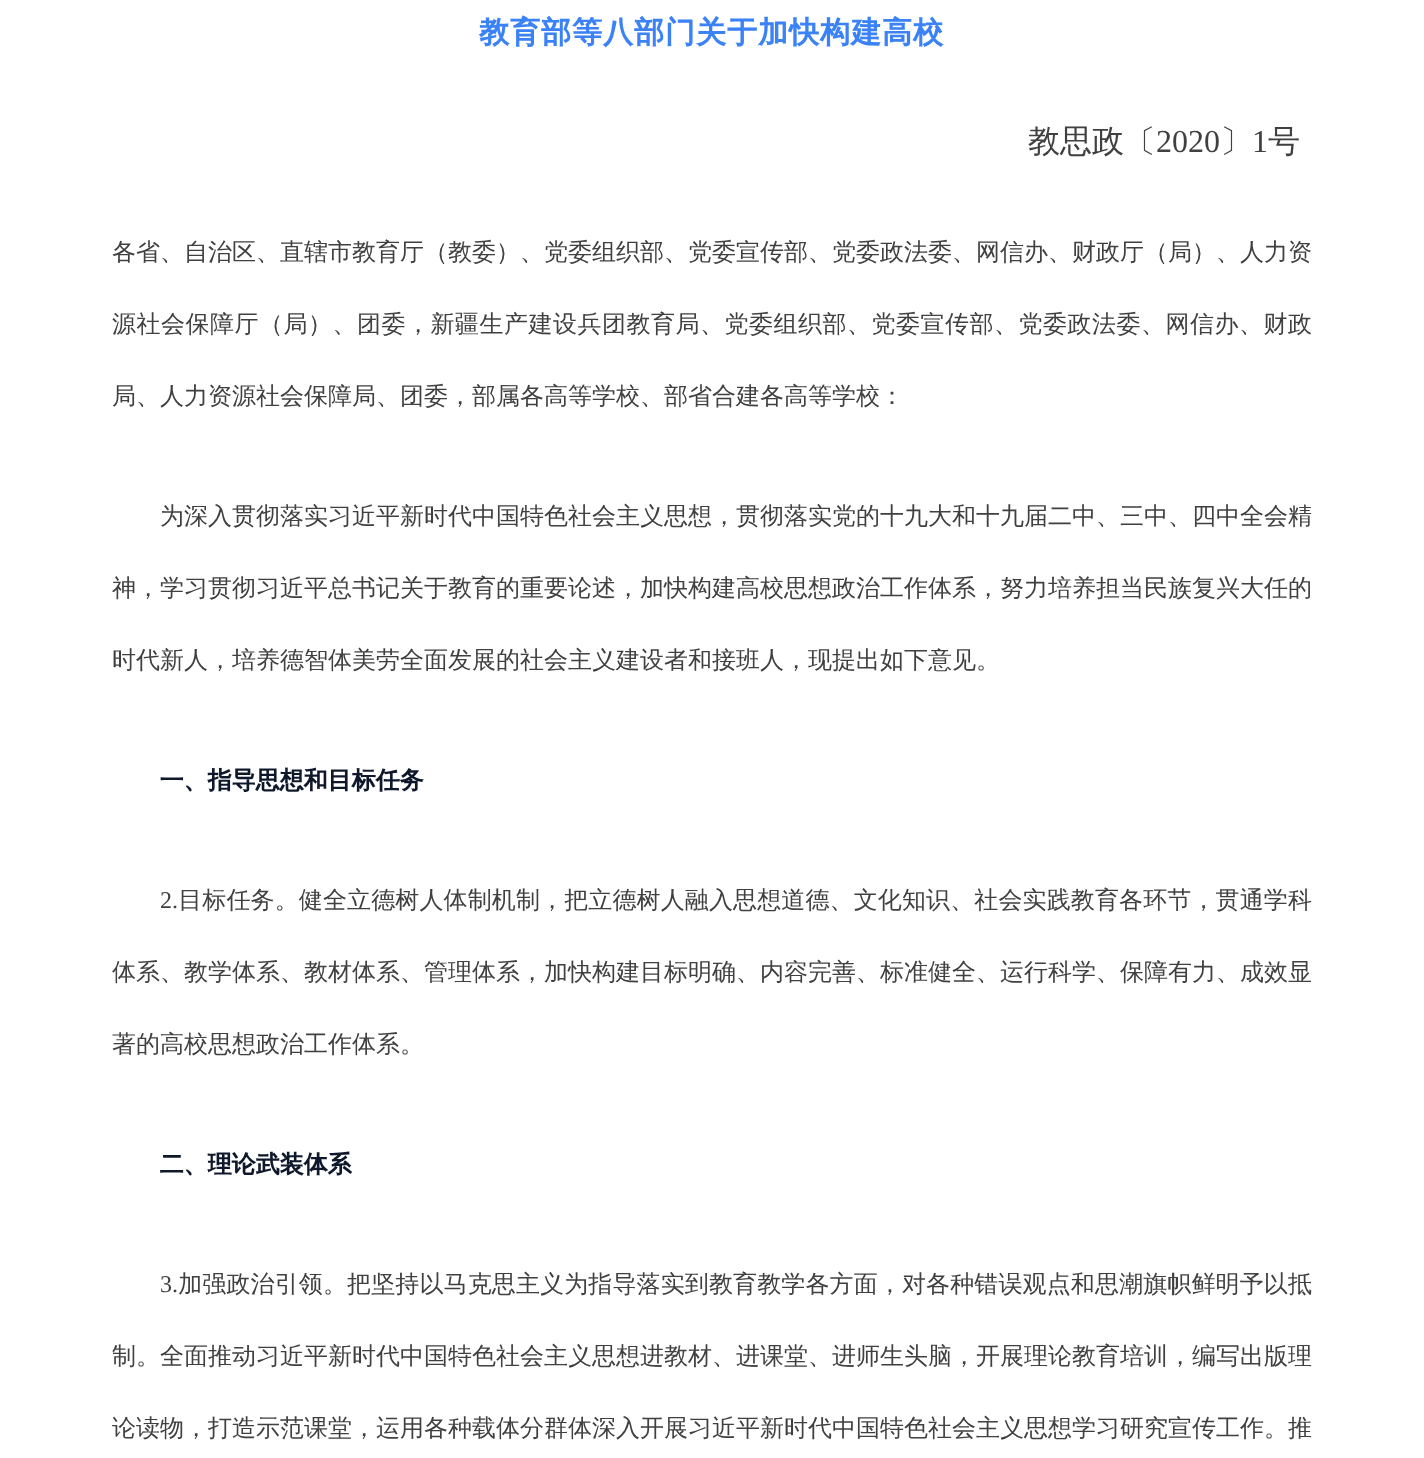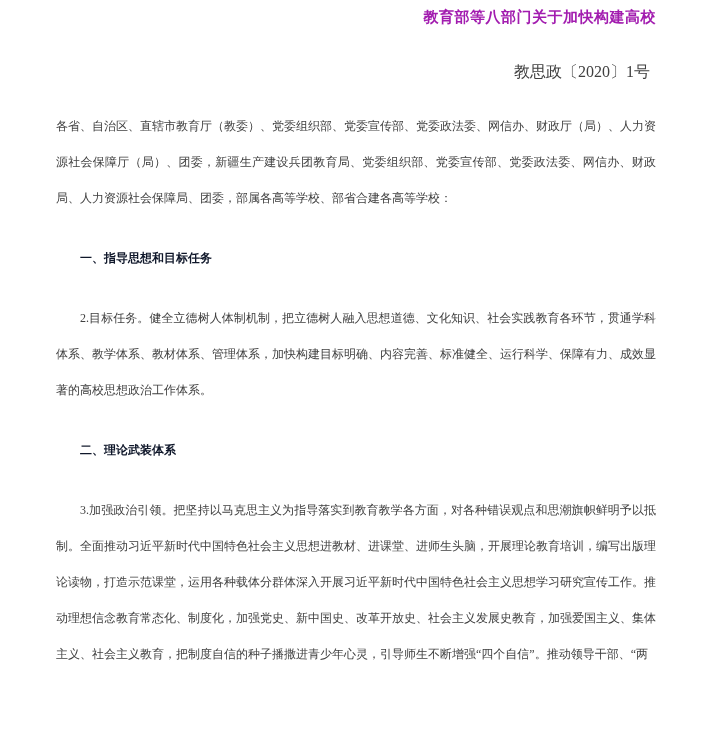--- a/index.html
+++ b/index.html
@@ -17,22 +17,22 @@
   .doc {
     width: 600px;
     margin: 0 auto;
     padding-top: 8px;
   }
   .title {
     margin: 0;
     font-size: 15px;
     line-height: 19.5px;
     font-weight: 700;
-    text-align: right;
-    color: #a21caf;
+    text-align: center;
+    color: #3b82f6;
     letter-spacing: 0.5px;
   }
   .doc-number {
     margin: 32px 0 24px 0;
     padding-right: 6px;
     font-size: 16px;
     line-height: 24px;
     text-align: right;
   }
   p.para {
@@ -55,20 +55,21 @@
 <body>
 
 <div class="doc">
 
   <h1 class="title"><span>教育部等八部门关于加快构建高校</span><br></h1>
 
   <p class="doc-number">教思政〔2020〕1号</p>
 
   <p class="para">各省、自治区、直辖市教育厅（教委）、党委组织部、党委宣传部、党委政法委、网信办、财政厅（局）、人力资源社会保障厅（局）、团委，新疆生产建设兵团教育局、党委组织部、党委宣传部、党委政法委、网信办、财政局、人力资源社会保障局、团委，部属各高等学校、部省合建各高等学校：</p>
 
+  <p class="para indent">为深入贯彻落实习近平新时代中国特色社会主义思想，贯彻落实党的十九大和十九届二中、三中、四中全会精神，学习贯彻习近平总书记关于教育的重要论述，加快构建高校思想政治工作体系，努力培养担当民族复兴大任的时代新人，培养德智体美劳全面发展的社会主义建设者和接班人，现提出如下意见。</p>
 
   <p class="para indent heading">一、指导思想和目标任务</p>
 
 
   <p class="para indent">2.目标任务。健全立德树人体制机制，把立德树人融入思想道德、文化知识、社会实践教育各环节，贯通学科体系、教学体系、教材体系、管理体系，加快构建目标明确、内容完善、标准健全、运行科学、保障有力、成效显著的高校思想政治工作体系。</p>
 
   <p class="para indent heading">二、理论武装体系</p>
 
   <p class="para indent">3.加强政治引领。把坚持以马克思主义为指导落实到教育教学各方面，对各种错误观点和思潮旗帜鲜明予以抵制。全面推动习近平新时代中国特色社会主义思想进教材、进课堂、进师生头脑，开展理论教育培训，编写出版理论读物，打造示范课堂，运用各种载体分群体深入开展习近平新时代中国特色社会主义思想学习研究宣传工作。推动理想信念教育常态化、制度化，加强党史、新中国史、改革开放史、社会主义发展史教育，加强爱国主义、集体主义、社会主义教育，把制度自信的种子播撒进青少年心灵，引导师生不断增强“四个自信”。推动领导干部、“两</p>
 

